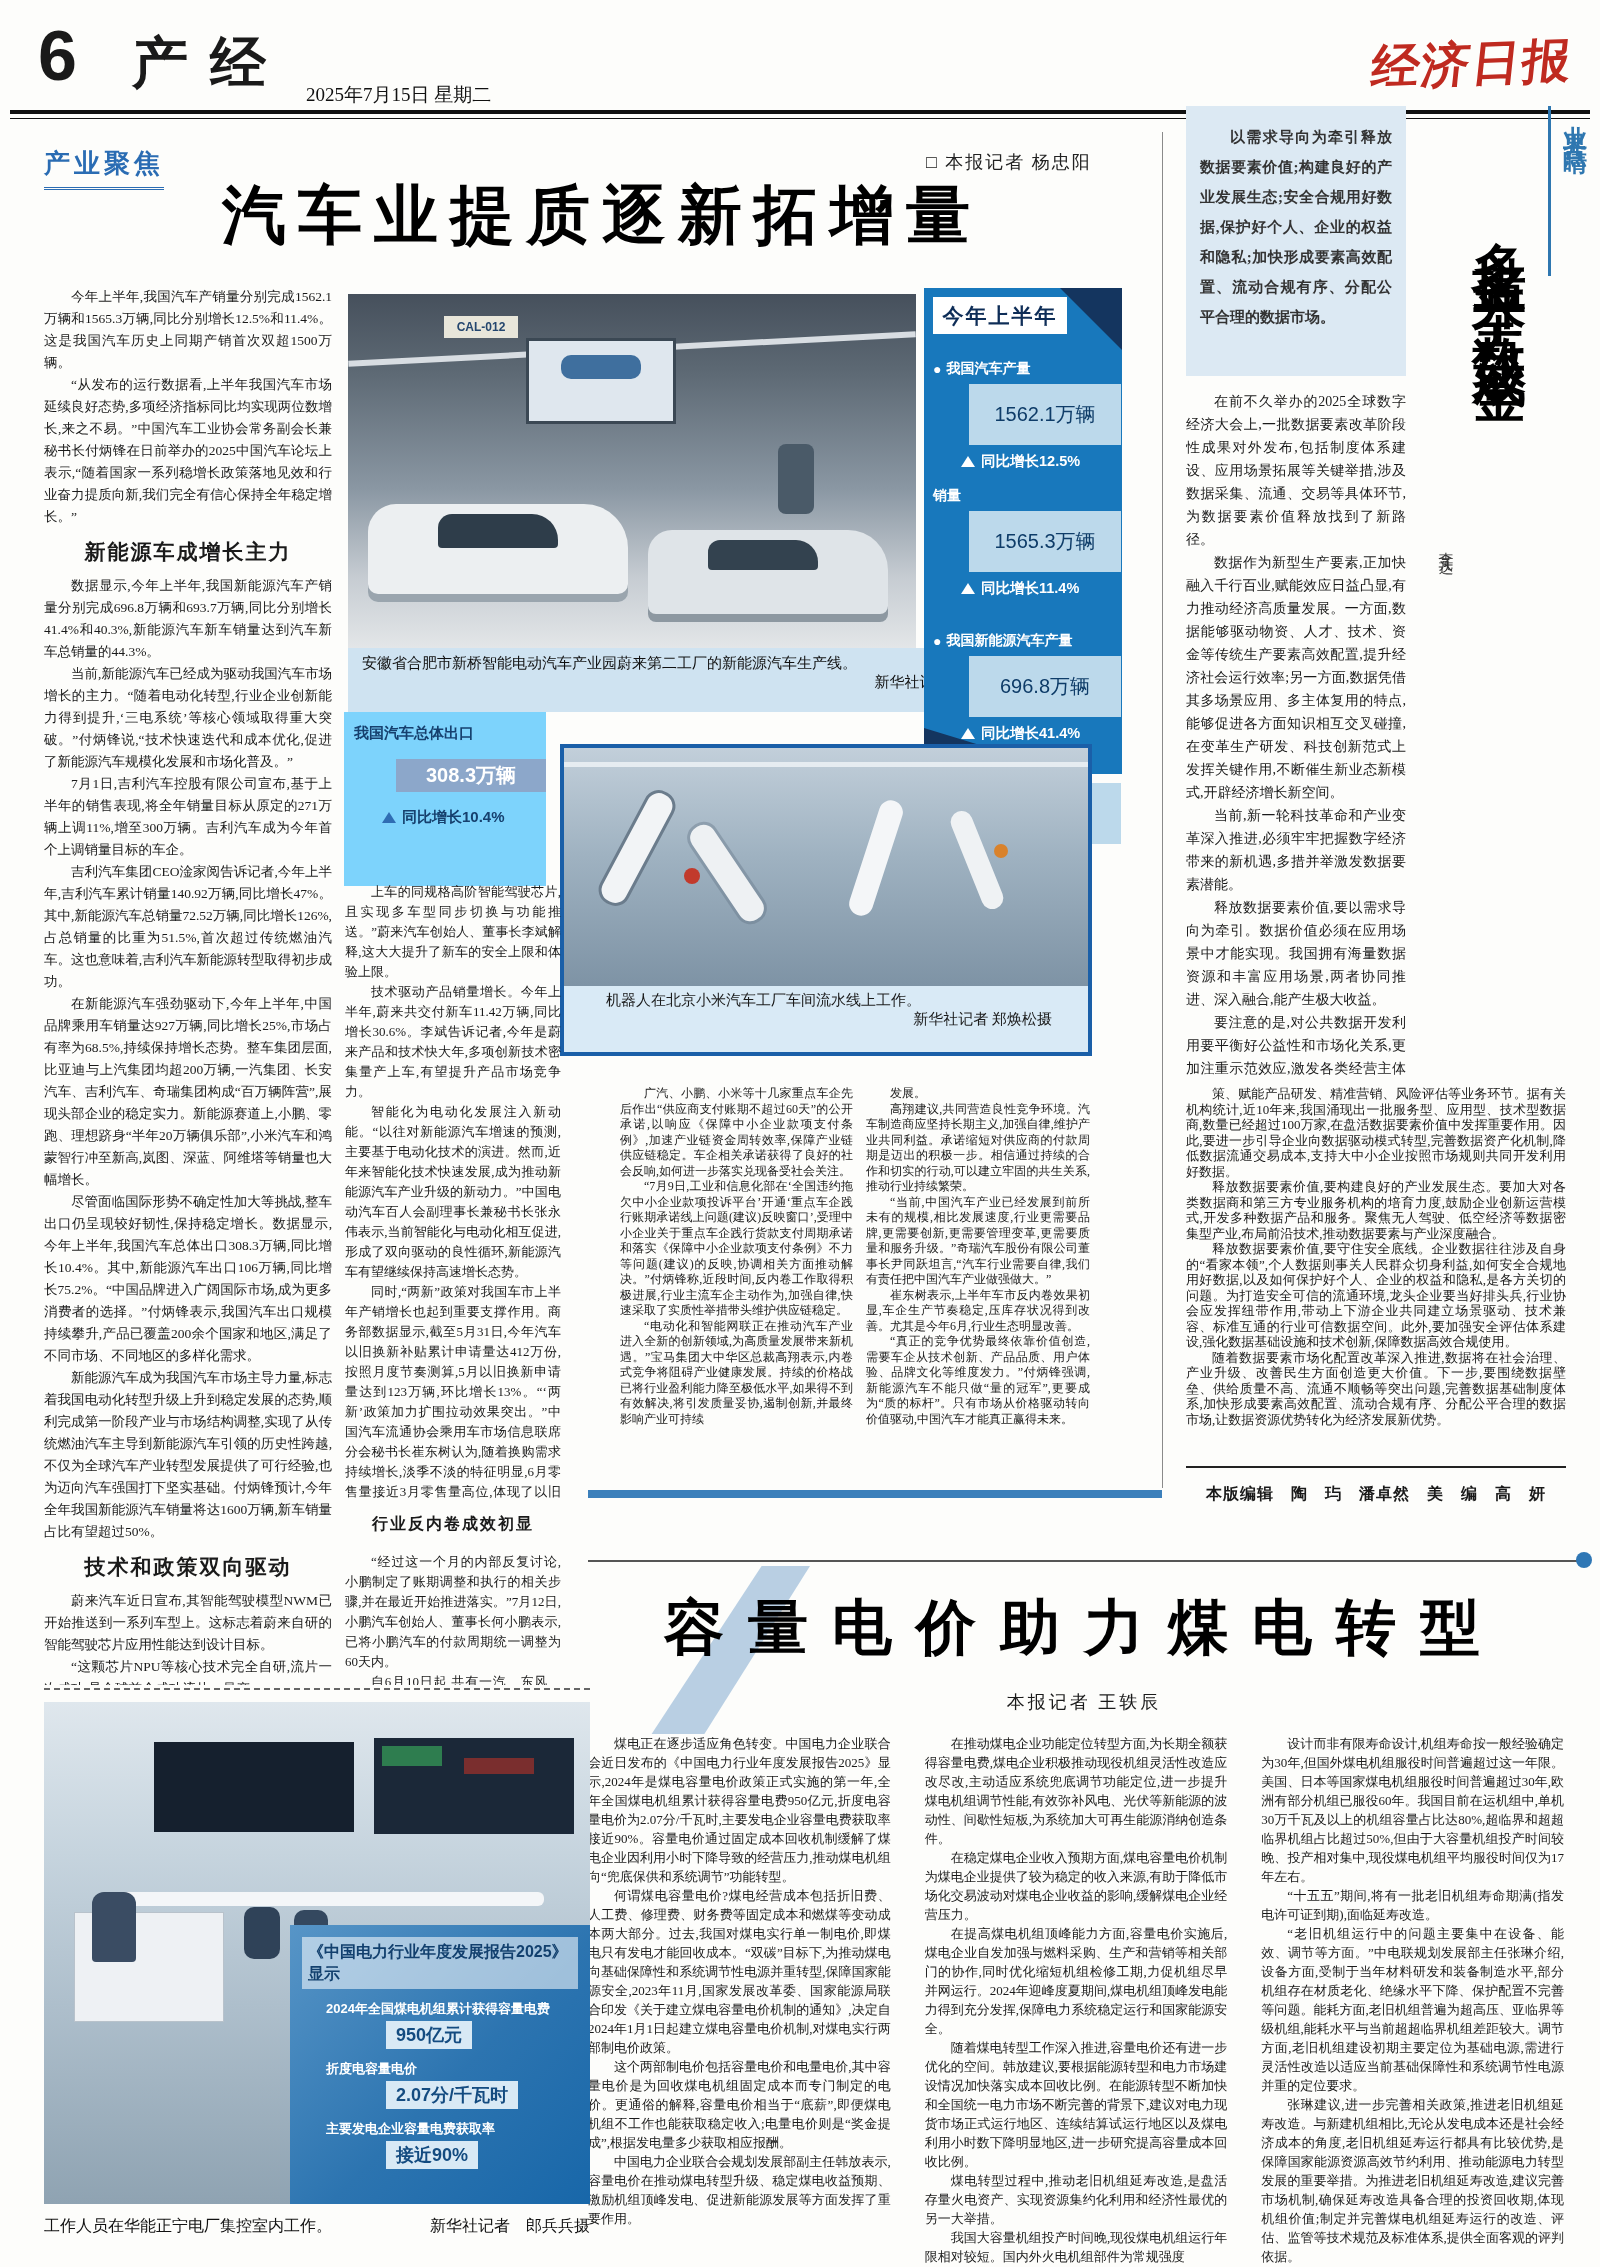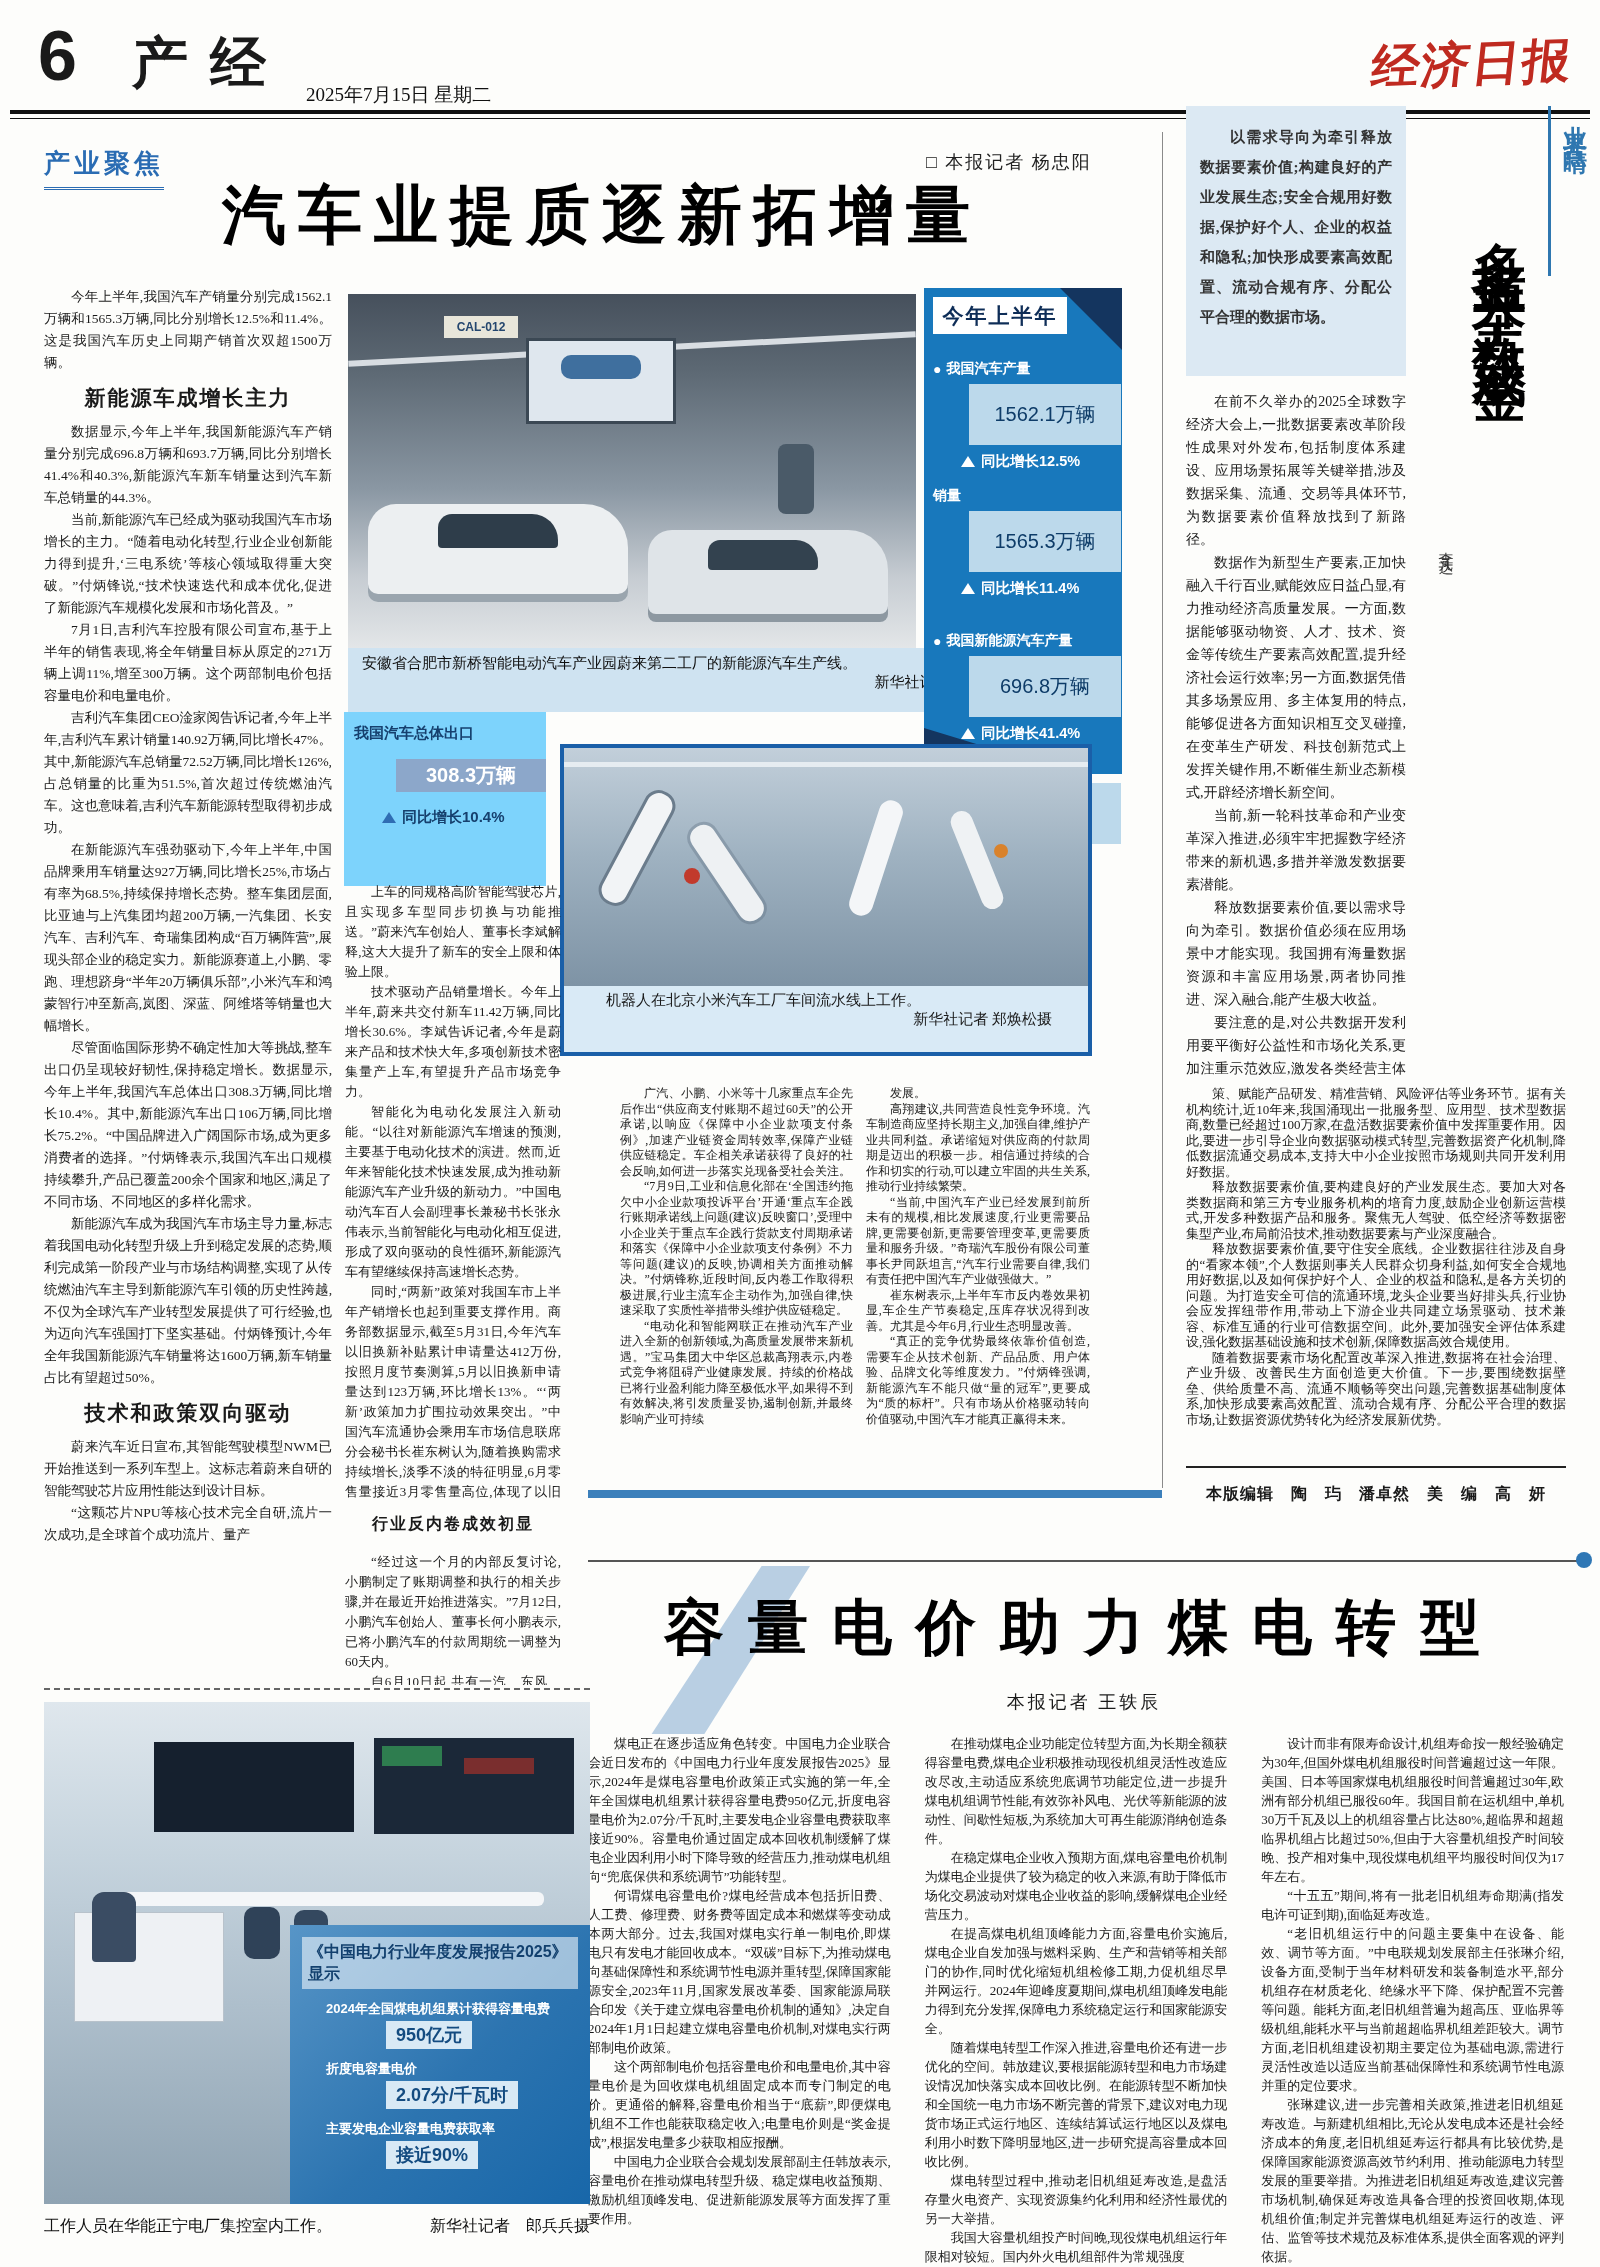--- a/index.html
+++ b/index.html
@@ -100,26 +100,27 @@
   <div class="abs rule-thick" style="left:10px; top:110px; width:1580px;"></div>
   <div class="abs rule-thin" style="left:10px; top:118px; width:1580px;"></div>
 
   <div class="abs focus-label" style="left:44px; top:146px;">产业聚焦</div>
   <div class="abs byline1" style="left:926px; top:150px;">□ 本报记者 杨忠阳</div>
   <div class="abs headline1" style="left:44px; top:172px; width:1116px;">汽车业提质逐新拓增量</div>
 
   <div class="abs ncol just" style="left:44px; top:286px; width:288px; height:1399px;">
     <div>
         <p>今年上半年,我国汽车产销量分别完成1562.1万辆和1565.3万辆,同比分别增长12.5%和11.4%。这是我国汽车历史上同期产销首次双超1500万辆。</p>
+        <p>“从发布的运行数据看,上半年我国汽车市场延续良好态势,多项经济指标同比均实现两位数增长,来之不易。”中国汽车工业协会常务副会长兼秘书长付炳锋在日前举办的2025中国汽车论坛上表示,“随着国家一系列稳增长政策落地见效和行业奋力提质向新,我们完全有信心保持全年稳定增长。”</p>
       </div>
     <h3>新能源车成增长主力</h3>
     <div>
         <p>数据显示,今年上半年,我国新能源汽车产销量分别完成696.8万辆和693.7万辆,同比分别增长41.4%和40.3%,新能源汽车新车销量达到汽车新车总销量的44.3%。</p>
         <p>当前,新能源汽车已经成为驱动我国汽车市场增长的主力。“随着电动化转型,行业企业创新能力得到提升,‘三电系统’等核心领域取得重大突破。”付炳锋说,“技术快速迭代和成本优化,促进了新能源汽车规模化发展和市场化普及。”</p>
-        <p>7月1日,吉利汽车控股有限公司宣布,基于上半年的销售表现,将全年销量目标从原定的271万辆上调11%,增至300万辆。这个两部制电价包括容量电价和电量电价。</p>
+        <p>7月1日,吉利汽车控股有限公司宣布,基于上半年的销售表现,将全年销量目标从原定的271万辆上调11%,增至300万辆。吉利汽车成为今年首个上调销量目标的车企。</p>
         <p>吉利汽车集团CEO淦家阅告诉记者,今年上半年,吉利汽车累计销量140.92万辆,同比增长47%。其中,新能源汽车总销量72.52万辆,同比增长126%,占总销量的比重为51.5%,首次超过传统燃油汽车。这也意味着,吉利汽车新能源转型取得初步成功。</p>
         <p>在新能源汽车强劲驱动下,今年上半年,中国品牌乘用车销量达927万辆,同比增长25%,市场占有率为68.5%,持续保持增长态势。整车集团层面,比亚迪与上汽集团均超200万辆,一汽集团、长安汽车、吉利汽车、奇瑞集团构成“百万辆阵营”,展现头部企业的稳定实力。新能源赛道上,小鹏、零跑、理想跻身“半年20万辆俱乐部”,小米汽车和鸿蒙智行冲至新高,岚图、深蓝、阿维塔等销量也大幅增长。</p>
         <p>尽管面临国际形势不确定性加大等挑战,整车出口仍呈现较好韧性,保持稳定增长。数据显示,今年上半年,我国汽车总体出口308.3万辆,同比增长10.4%。其中,新能源汽车出口106万辆,同比增长75.2%。“中国品牌进入广阔国际市场,成为更多消费者的选择。”付炳锋表示,我国汽车出口规模持续攀升,产品已覆盖200余个国家和地区,满足了不同市场、不同地区的多样化需求。</p>
         <p>新能源汽车成为我国汽车市场主导力量,标志着我国电动化转型升级上升到稳定发展的态势,顺利完成第一阶段产业与市场结构调整,实现了从传统燃油汽车主导到新能源汽车引领的历史性跨越,不仅为全球汽车产业转型发展提供了可行经验,也为迈向汽车强国打下坚实基础。付炳锋预计,今年全年我国新能源汽车销量将达1600万辆,新车销量占比有望超过50%。</p>
       </div>
     <h3>技术和政策双向驱动</h3>
     <div>
         <p>蔚来汽车近日宣布,其智能驾驶模型NWM已开始推送到一系列车型上。这标志着蔚来自研的智能驾驶芯片应用性能达到设计目标。</p>
         <p>“这颗芯片NPU等核心技术完全自研,流片一次成功,是全球首个成功流片、量产</p>
       </div>

